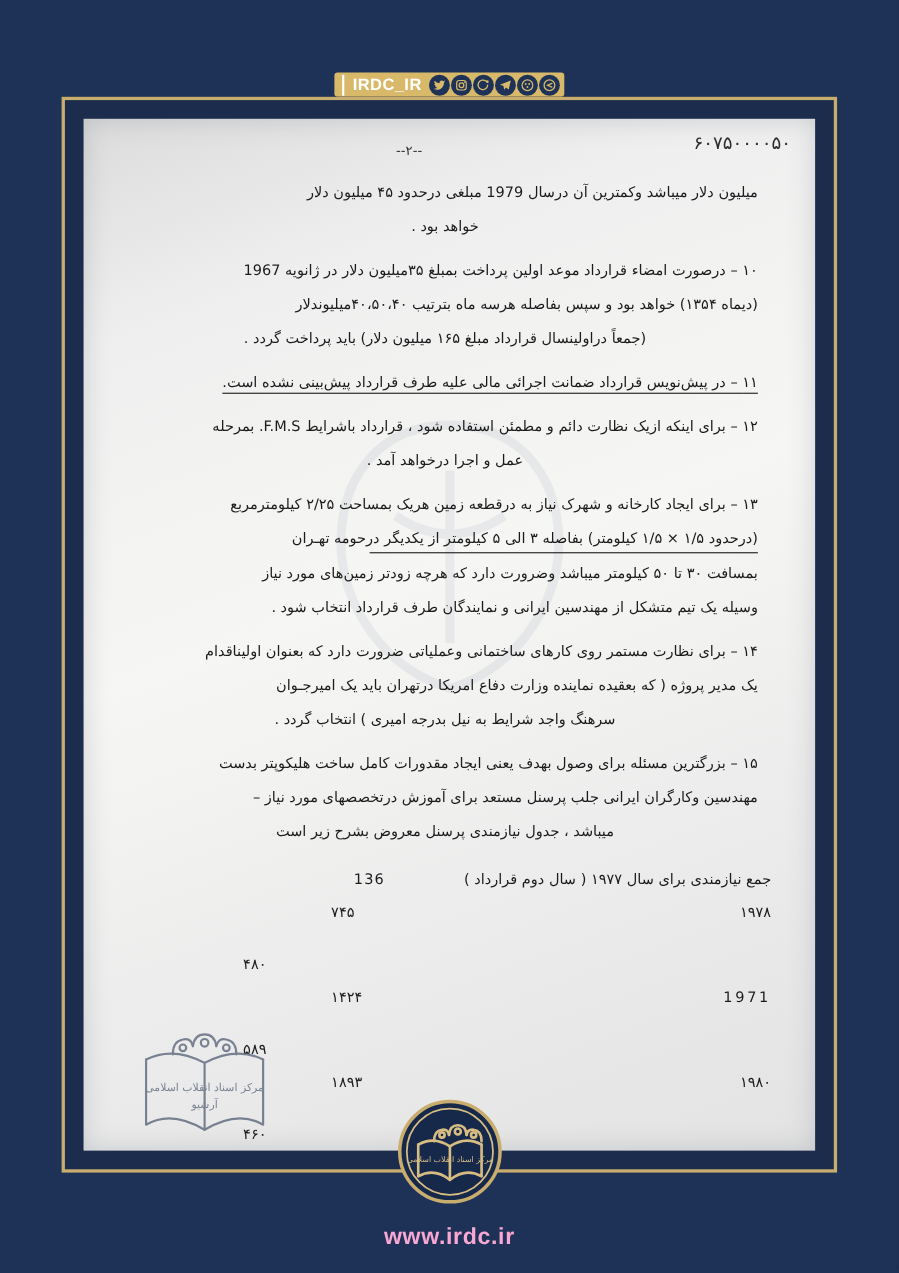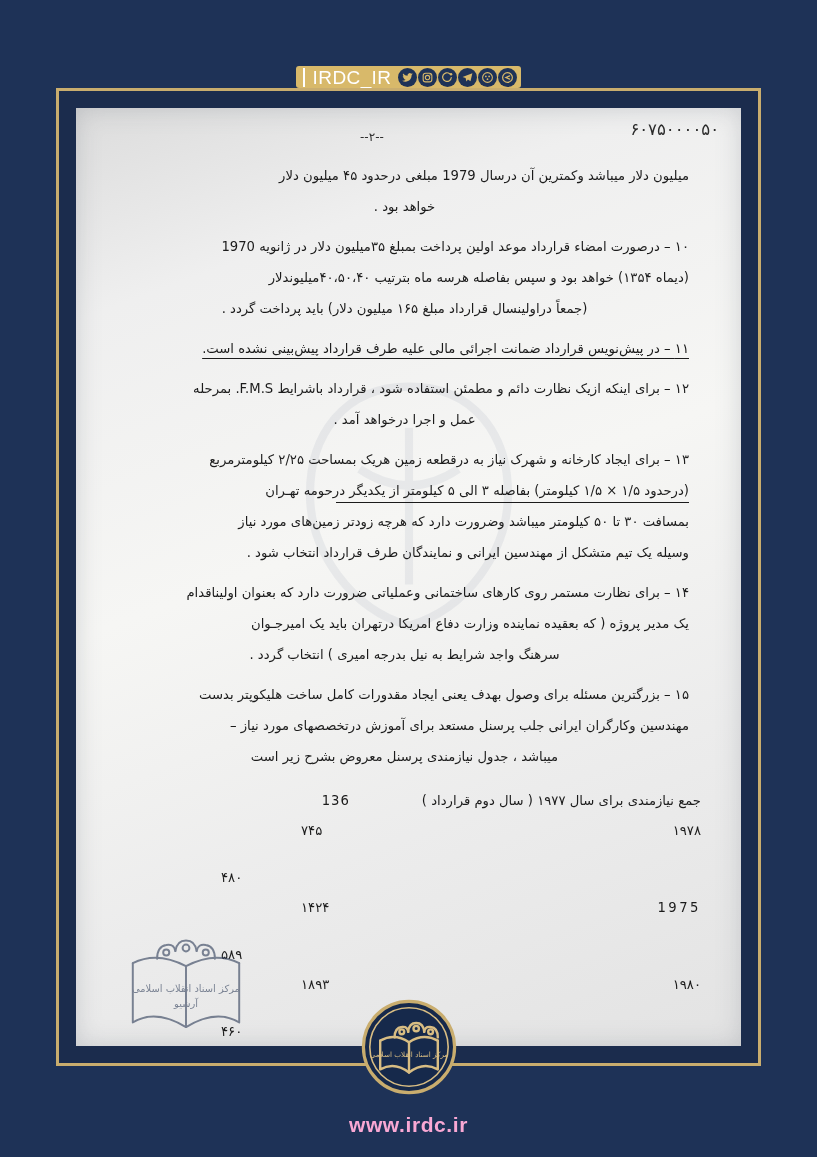--- a/index.html
+++ b/index.html
@@ -53,22 +53,22 @@
     justify-content: center;
     color: #d8b96a;
     font-size: 11px;
     font-weight: bold;
     line-height: 1;
     flex: 0 0 auto;
   }
   .social-icon svg { display: block; }
   .social-handle {
     color: #ffffff;
-    font-size: 19px;
-    font-weight: normal;
+    font-size: 15px;
+    font-weight: bold;
     letter-spacing: 0.4px;
     padding: 0 6px 0 8px;
     border-left: 2px solid #ffffff;
     margin-left: 4px;
     direction: ltr;
     line-height: 19px;
   }
 
   
   .doc-frame {
@@ -333,21 +333,21 @@
       </div>
 
       <div class="doc-body">
 
         <div class="para">
           <span class="ln right">میلیون دلار میباشد وکمترین آن درسال 1979 مبلغی درحدود ۴۵ میلیون دلار</span>
           <span class="ln center">خواهد بود .</span>
         </div>
 
         <div class="para">
-          <span class="ln right">۱۰ – درصورت امضاء قرارداد موعد اولین پرداخت بمبلغ ۳۵میلیون دلار در ژانویه 1970</span>
+          <span class="ln right">۱۰ – درصورت امضاء قرارداد موعد اولین پرداخت بمبلغ ۳۵میلیون دلار در ژانویه 1967</span>
           <span class="ln right">(دیماه ۱۳۵۴) خواهد بود و سپس بفاصله هرسه ماه بترتیب ۴۰،۵۰،۴۰میلیوندلار</span>
           <span class="ln center">(جمعاً دراولینسال قرارداد مبلغ ۱۶۵ میلیون دلار) باید پرداخت گردد .</span>
         </div>
 
         <div class="para">
           <span class="ln right u">۱۱ – در پیش‌نویس قرارداد ضمانت اجرائی مالی علیه طرف قرارداد پیش‌بینی نشده است.</span>
         </div>
 
         <div class="para">
           <span class="ln right">۱۲ – برای اینکه ازیک نظارت دائم و مطمئن استفاده شود ، قرارداد باشرایط F.M.S. بمرحله</span>
@@ -378,21 +378,21 @@
         <div class="tbl-headrow">
           <span class="hdr-label">جمع نیازمندی برای سال ۱۹۷۷ ( سال دوم قرارداد )</span>
           <span class="hdr-total">136</span>
         </div>
         <div class="tbl-row">
           <span class="c-year">۱۹۷۸</span>
           <span class="c-mid">۷۴۵</span>
           <span class="c-right">۴۸۰</span>
         </div>
         <div class="tbl-row">
-          <span class="c-year">1975</span>
+          <span class="c-year">1971</span>
           <span class="c-mid">۱۴۲۴</span>
           <span class="c-right">۵۸۹</span>
         </div>
         <div class="tbl-row">
           <span class="c-year">۱۹۸۰</span>
           <span class="c-mid">۱۸۹۳</span>
           <span class="c-right">۴۶۰</span>
         </div>
         <div class="tbl-row">
           <span class="c-year">۱۹۸۱</span>

